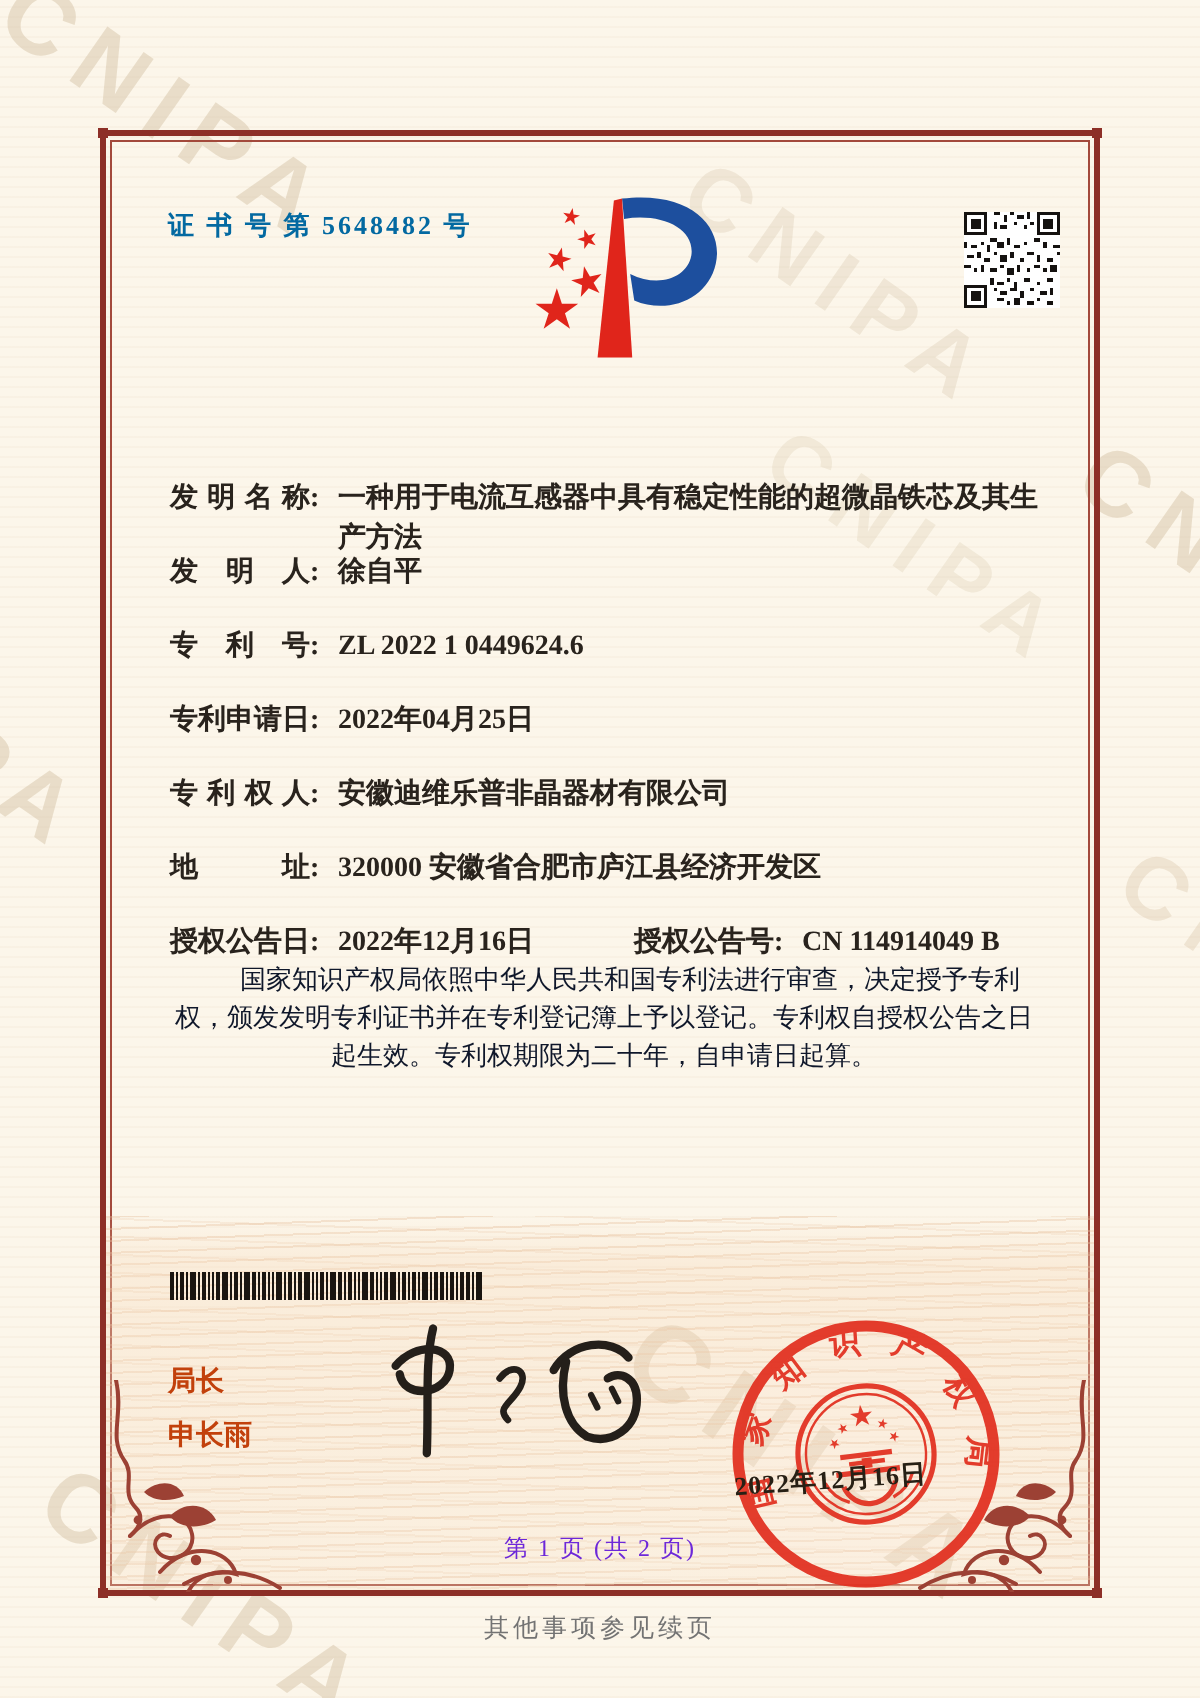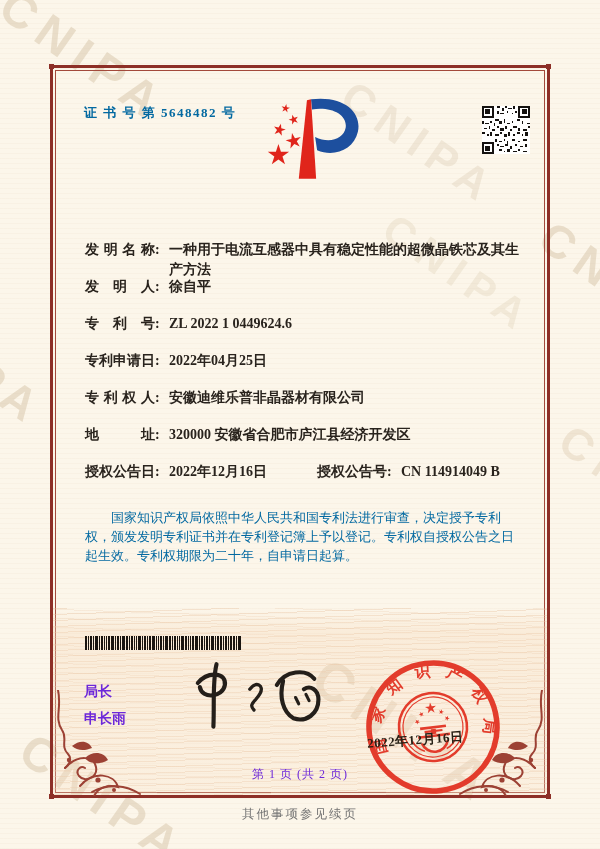--- a/index.html
+++ b/index.html
@@ -58,34 +58,34 @@
   }
   
   .fields{position:absolute;left:32px;top:172px;width:436px;}
   .field-row{display:flex;align-items:flex-start;height:37px;
     font-size:14px;font-weight:600;color:#29231d;line-height:20px;}
   .f-label{display:inline-block;width:70px;text-align:justify;text-align-last:justify;flex:none;}
   .f-colon{flex:none;width:12px;text-align:left;}
   .f-value{margin-left:2px;}
   .grant .f-value1{width:148px;flex:none;}
   
-  .paras{position:absolute;left:32px;top:440px;width:434px;
-    font-size:13px;line-height:19px;color:#0369a1;}
+  .paras{position:absolute;left:32px;top:412px;width:434px;
+    font-size:13px;line-height:19px;color:#0f172a;text-align:center;}
   .paras p{margin:0;text-indent:26px;}
   
   .wave-zone{
     position:absolute;left:0;right:0;top:540px;bottom:0;z-index:0;pointer-events:none;
     background:
       linear-gradient(180deg,rgba(246,220,192,0) 0,rgba(246,218,188,.35) 24px,rgba(248,224,198,.28) 100%),
       repeating-linear-gradient(178deg,rgba(230,192,158,.38) 0 1px,transparent 1px 6px),
       repeating-linear-gradient(182deg,rgba(230,192,158,.22) 0 1px,transparent 1px 9px);
   }
   .barcode{position:absolute;left:32px;top:568px;width:156px;height:14px;z-index:2;}
   .signer{position:absolute;left:31px;top:610px;z-index:2;
-    font-size:14px;font-weight:600;color:#6d28d9;line-height:27px;}
+    font-size:14px;font-weight:600;color:#c2410c;line-height:27px;}
   .autograph{position:absolute;left:122px;top:590px;width:160px;height:78px;z-index:2;}
   .seal{position:absolute;left:307px;top:586px;width:146px;height:146px;z-index:2;opacity:.95;}
   .seal-date{
     position:absolute;left:314px;top:662px;width:134px;z-index:3;
     font-size:13px;font-weight:700;color:#272015;letter-spacing:.5px;
     transform:rotate(-4deg);white-space:nowrap;
   }
   .page-no{position:absolute;left:0;bottom:12px;width:100%;text-align:center;
     font-size:12px;color:#6d28d9;z-index:2;letter-spacing:1px;}
   .ornament{position:absolute;bottom:-1px;width:96px;height:106px;z-index:2;pointer-events:none;}

